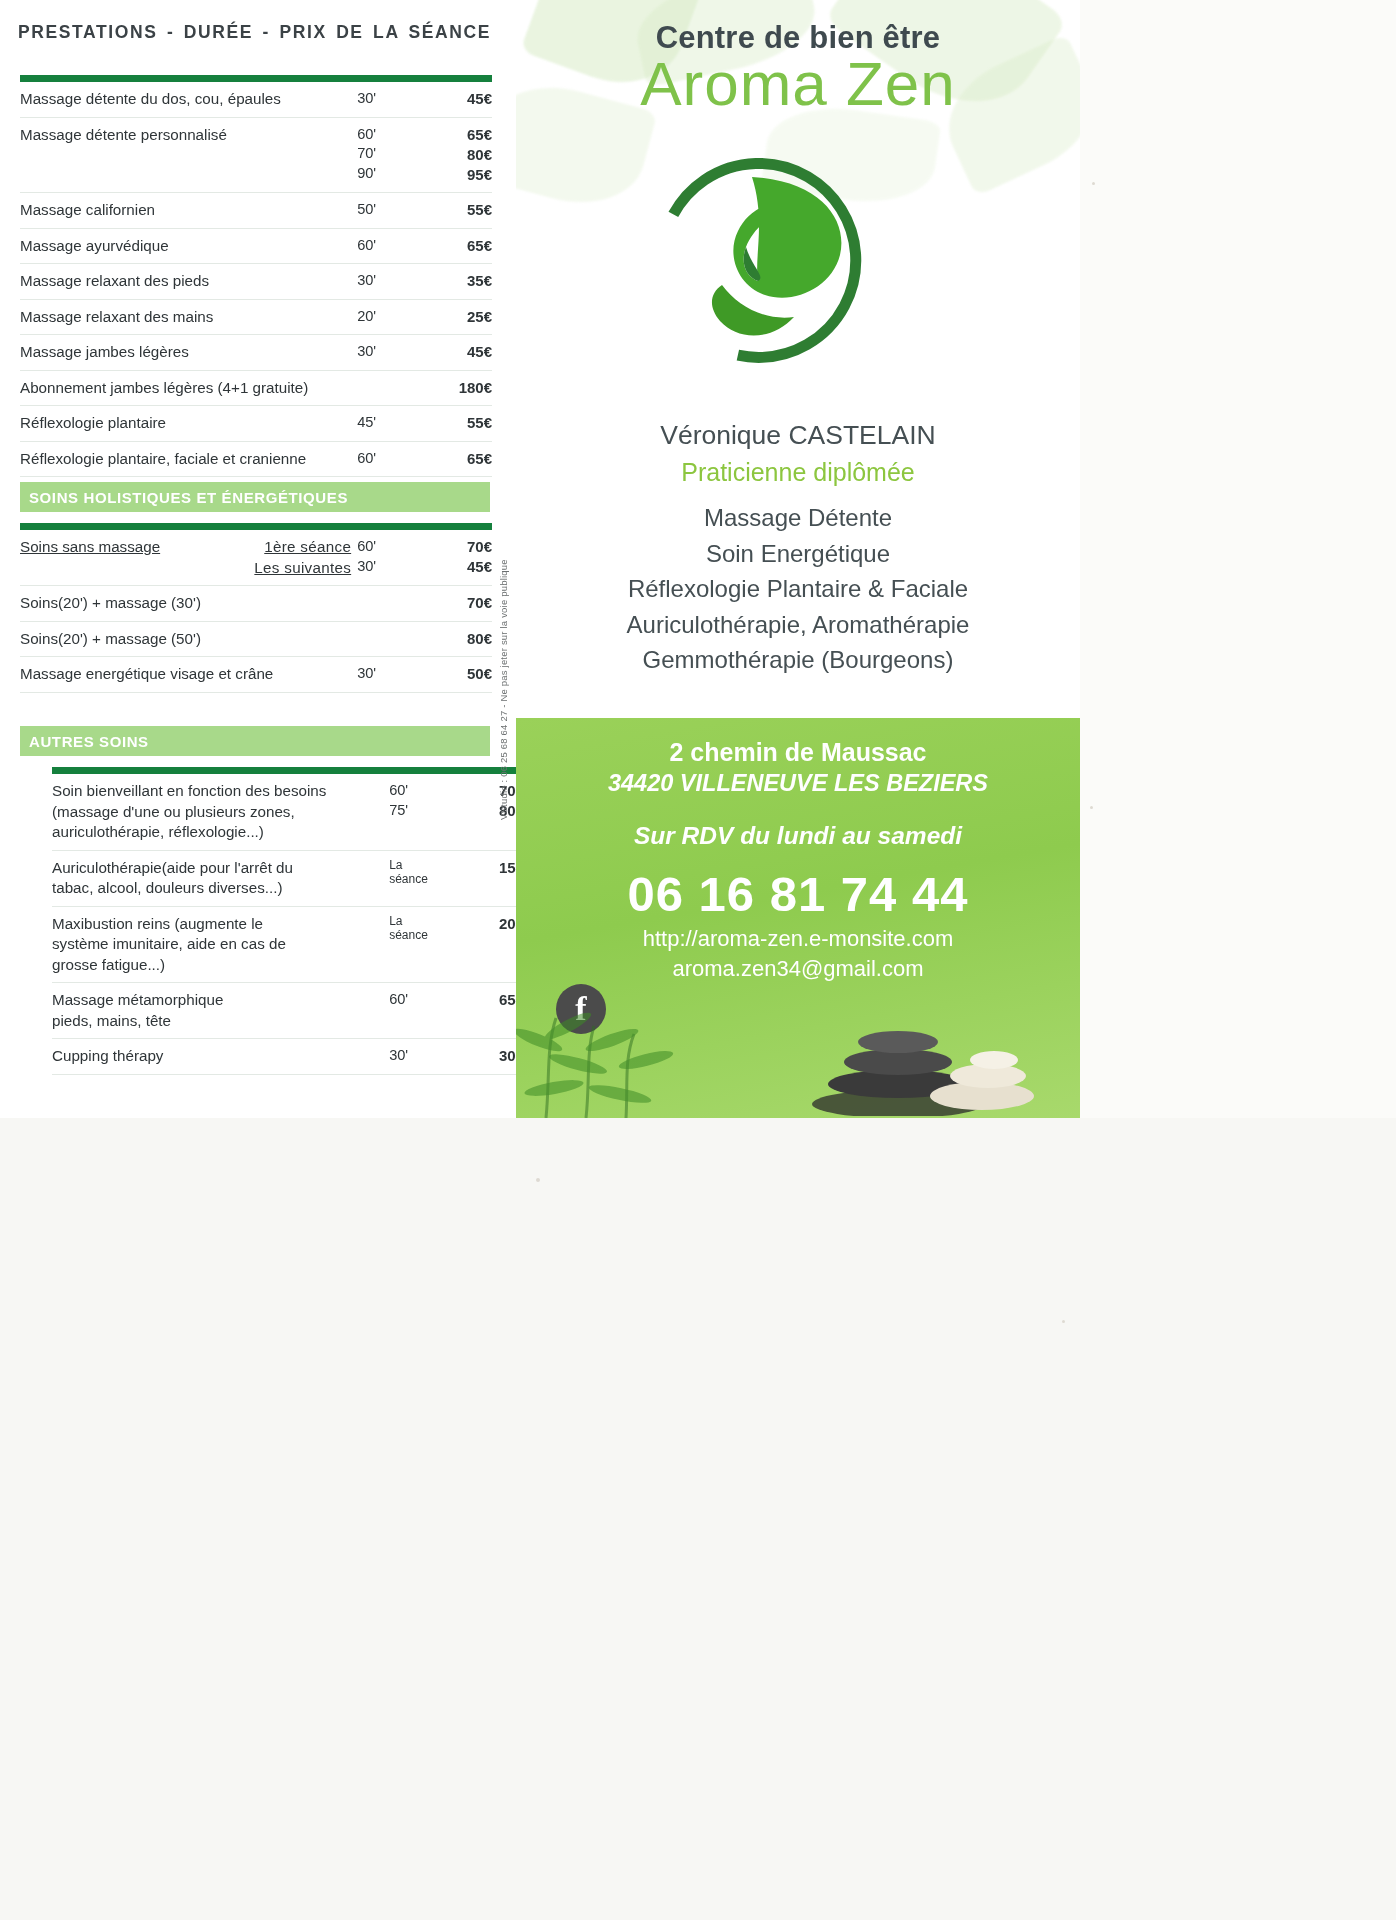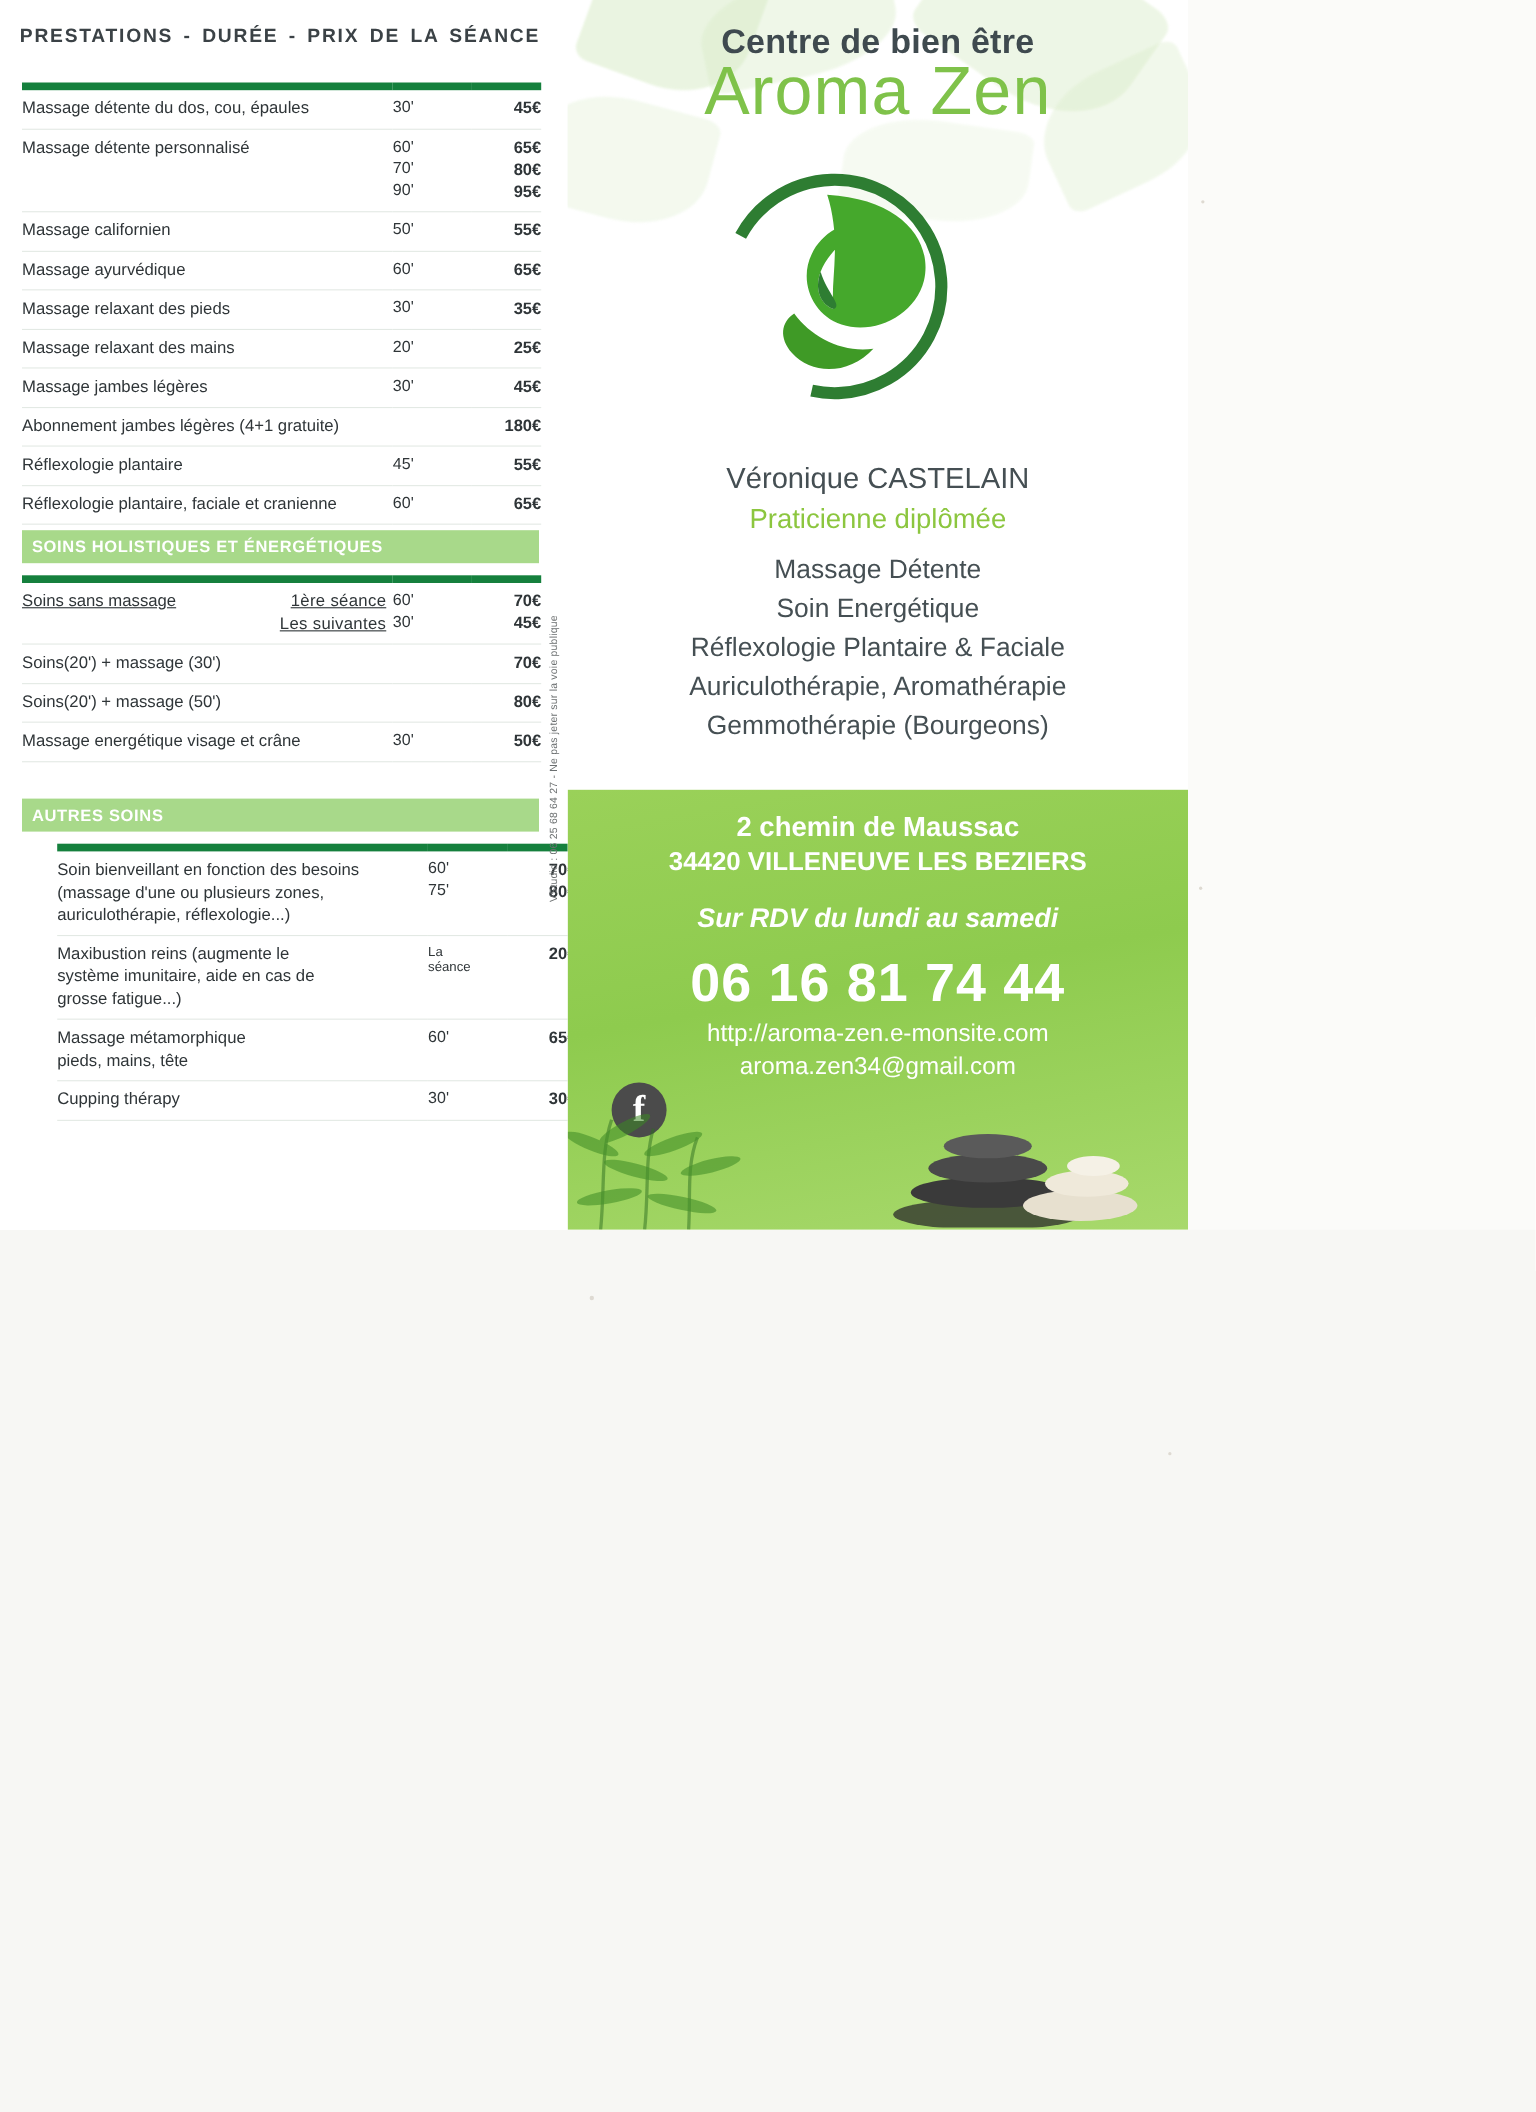--- a/index.html
+++ b/index.html
@@ -121,21 +121,21 @@
     position:absolute; left:0; top:718px; width:564px; height:400px;
     background:linear-gradient(170deg,#9ad159 0%, #8ecb4e 45%, #a8d96c 100%);
     overflow:hidden;
   }
   .gp-addr1 {
     position:absolute; left:0; top:20px; width:564px; text-align:center;
     font-size:25px; font-weight:bold; color:#ffffff;
   }
   .gp-addr2 {
     position:absolute; left:0; top:52px; width:564px; text-align:center;
-    font-size:23.5px; font-weight:bold; color:#ffffff;
+    font-size:23.5px; font-weight:bold; color:#ffffff;font-style:italic;
   }
   .gp-hours {
     position:absolute; left:0; top:104px; width:564px; text-align:center;
     font-size:24.5px; font-weight:bold; color:#ffffff;font-style:italic;
   }
   .gp-phone {
     position:absolute; left:0; top:148px; width:564px; text-align:center;
     font-size:49px; font-weight:bold; color:#ffffff; letter-spacing:1px;
   }
   .gp-web {
@@ -282,20 +282,27 @@
         <table class="price">
           <tbody>
               <tr>
             <td class="label" style="white-space:pre-line;">Soin bienveillant en fonction des besoins
 (massage d'une ou plusieurs zones,
 auriculothérapie, réflexologie...)</td>
             <td class="dur">60'
 75'</td>
             <td class="price-cell">70€
 80€</td>
+          </tr>
+          <tr>
+            <td class="label" style="white-space:pre-line;">Auriculothérapie(aide pour l'arrêt du
+tabac, alcool, douleurs diverses...)</td>
+            <td class="dur"><span class="sub2" style="white-space:pre-line;">La
+séance</span></td>
+            <td class="price-cell">15€</td>
           </tr>
           <tr>
             <td class="label" style="white-space:pre-line;">Maxibustion reins (augmente le
 système imunitaire, aide en cas de
 grosse fatigue...)</td>
             <td class="dur"><span class="sub2" style="white-space:pre-line;">La
 séance</span></td>
             <td class="price-cell">20€</td>
           </tr>
           <tr>

